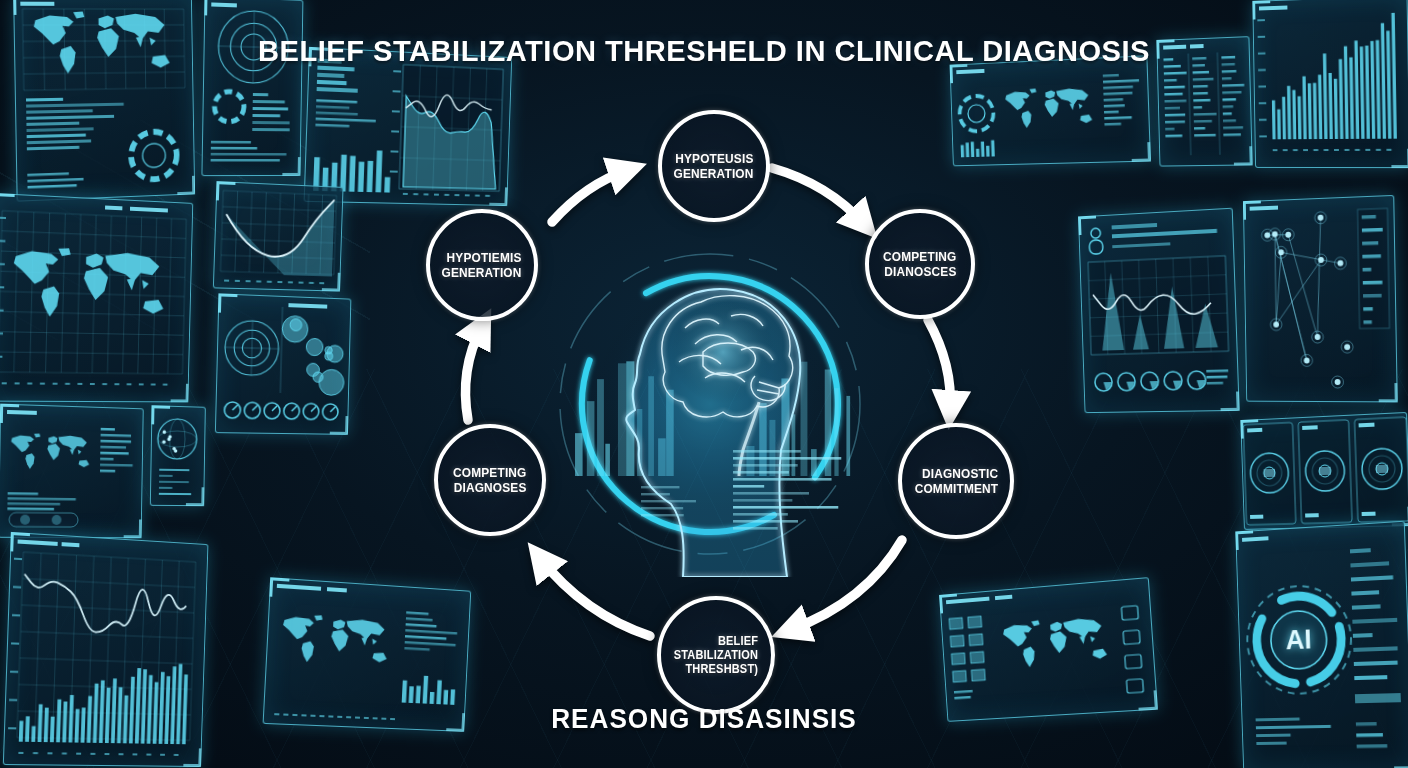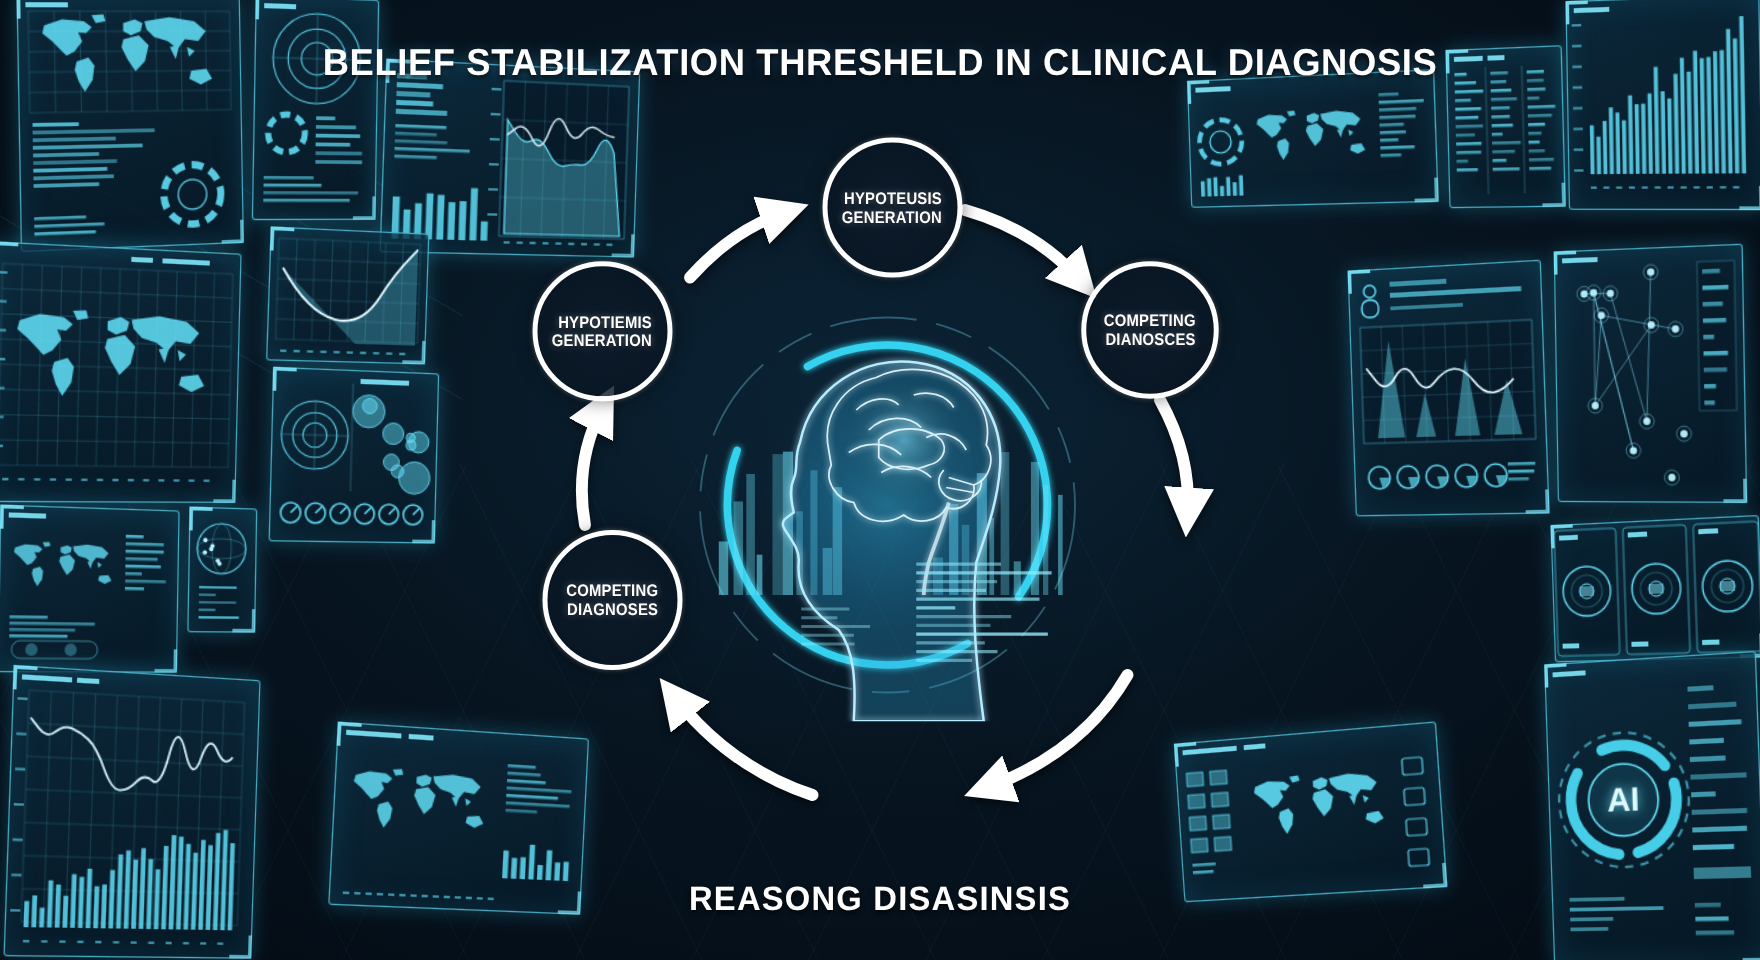--- a/index.html
+++ b/index.html
@@ -826,20 +826,33 @@
         <span>HYPOTEUSIS</span>
         <span>GENERATION</span>
       </div>
   </div>
   <div class="node" style="left:865px;top:209px;width:102px;height:102px">
     <div class="nlines">
         <span>COMPETING</span>
         <span>DIANOSCES</span>
       </div>
   </div>
+  <div class="node" style="left:898px;top:423px;width:108px;height:108px">
+    <div class="nlines">
+        <span>DIAGNOSTIC</span>
+        <span>COMMITMENT</span>
+      </div>
+  </div>
+  <div class="node" style="left:657px;top:596px;width:110px;height:110px">
+    <div class="nlines" style="font-size:12.5px">
+        <span>BELIEF</span>
+        <span>STABILIZATION</span>
+        <span>THRESHBST)</span>
+      </div>
+  </div>
   <div class="node" style="left:434px;top:424px;width:104px;height:104px">
     <div class="nlines">
         <span>COMPETING</span>
         <span>DIAGNOSES</span>
       </div>
   </div>
   <div class="node" style="left:426px;top:209px;width:104px;height:104px">
     <div class="nlines">
         <span>HYPOTIEMIS</span>
         <span>GENERATION</span>

